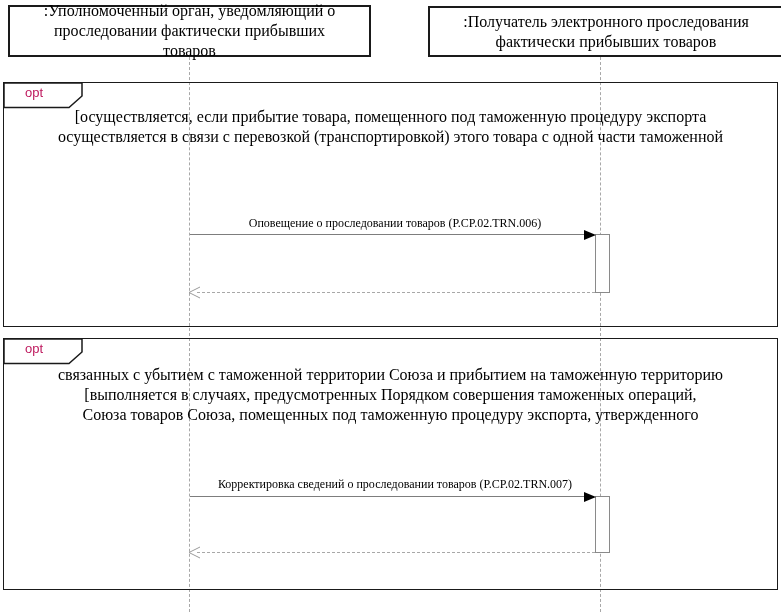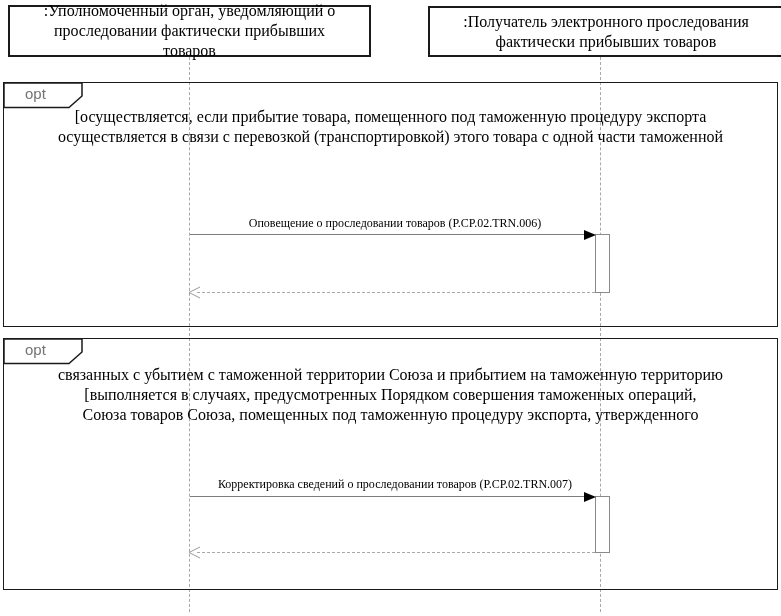--- a/index.html
+++ b/index.html
@@ -18,21 +18,21 @@
   .lifeline {
     position:absolute; width:0; border-left:1px dashed #a8a8a8; z-index:1;
   }
   .fragment {
     position:absolute; box-sizing:border-box;
     border:1.5px solid #1a1a1a; background:transparent; z-index:2;
   }
   .pentagon-svg { position:absolute; top:-1.5px; left:-1.5px; }
   .operator-label {
     position:absolute; top:2px; left:21px;
-    font-family:"Liberation Sans", sans-serif; font-size:15px; color:#737373;
+    font-family:"Liberation Sans", sans-serif; font-size:13px; color:#be185d;
   }
   .guard {
     position:absolute; left:0; width:100%;
     text-align:center; font-size:16px; line-height:20px;
   }
   .msg-label {
     position:absolute; text-align:center; font-size:12px; line-height:20px; z-index:4;
   }
   .msg-line {
     position:absolute; height:0; border-top:1px solid #7d7d7d; z-index:4;

